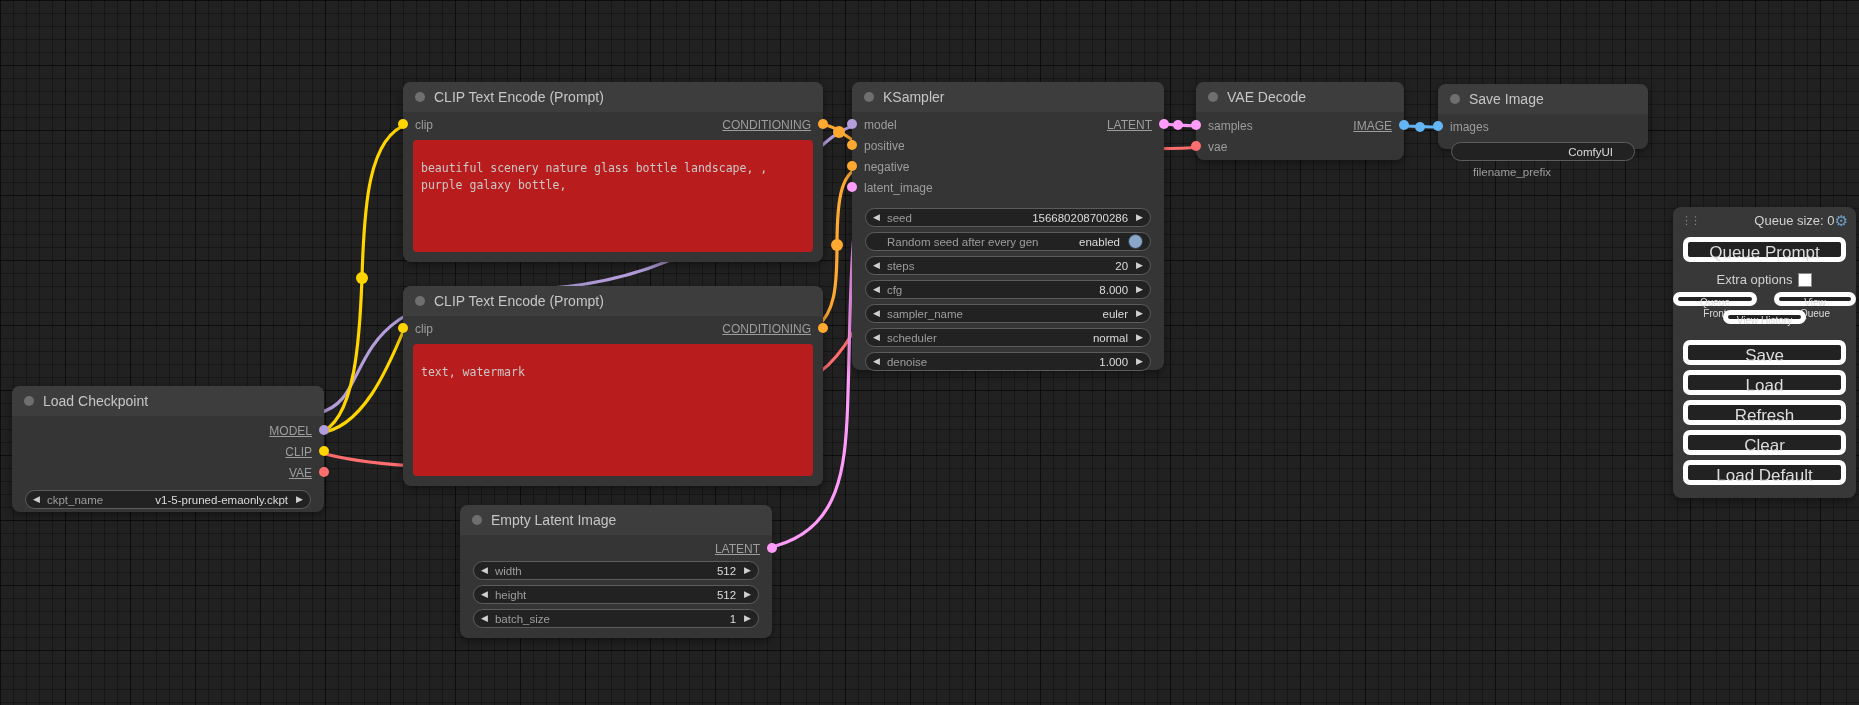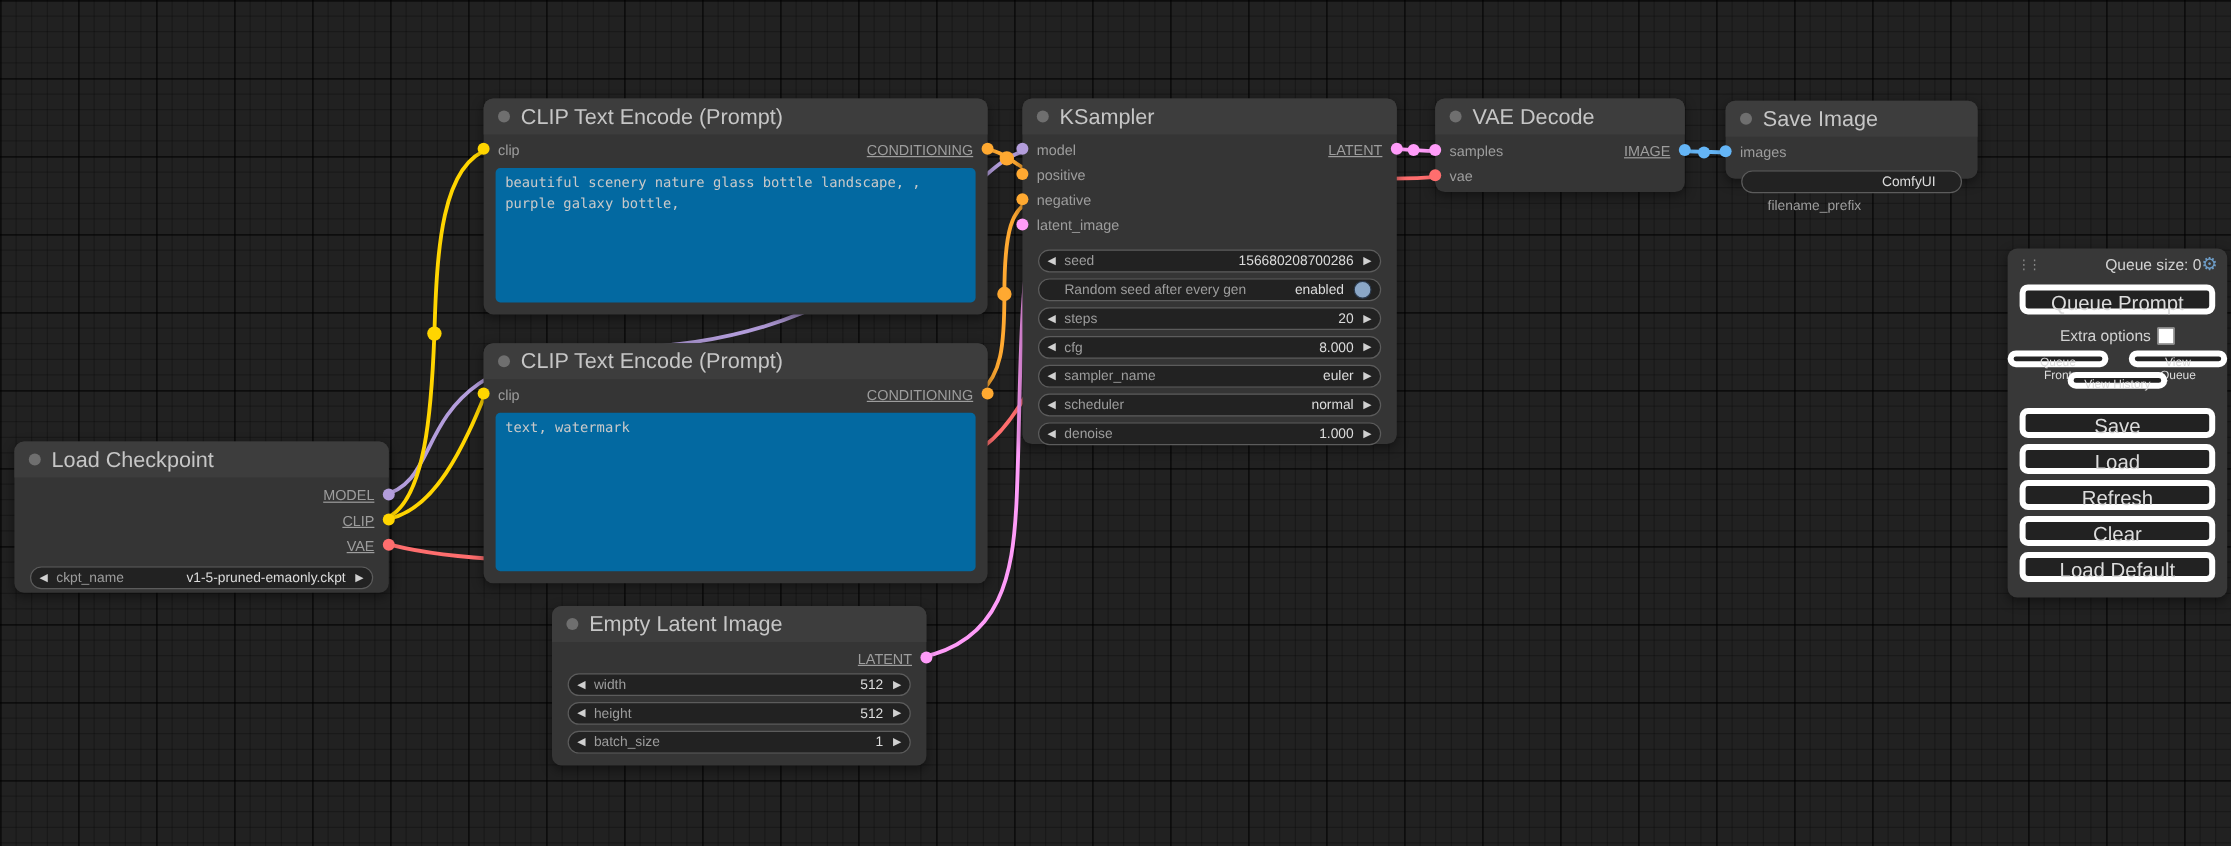--- a/index.html
+++ b/index.html
@@ -12,41 +12,41 @@
       linear-gradient(90deg, rgba(0,0,0,.30) 1px, transparent 1px),
       linear-gradient(rgba(0,0,0,.45) 1.5px, transparent 1.5px),
       linear-gradient(90deg, rgba(0,0,0,.45) 1.5px, transparent 1.5px);
     background-size:13px 13px,13px 13px,65px 65px,65px 65px;}
   #wires{position:absolute;left:0;top:0;z-index:1;}
   #wires path{fill:none;stroke-width:3.2px;stroke-linecap:round;}
 
   .node{position:absolute;background:#353535;border-radius:8px;z-index:2;
         box-shadow:0 3px 10px rgba(0,0,0,.45);color:#9d9d9d;font-size:12px;}
   .node-header{height:30px;display:flex;align-items:center;gap:9px;padding:0 12px;
-        color:#c6c6c6;font-size:18px;background:#3d3d3d;border-radius:8px 8px 0 0;}
+        color:#c6c6c6;font-size:14px;background:#3d3d3d;border-radius:8px 8px 0 0;}
   .hdot{width:10px;height:10px;border-radius:50%;background:#6f6f6f;flex:0 0 auto;}
   .slot-row{position:relative;height:21px;display:flex;align-items:center;}
   .dot{width:10px;height:10px;border-radius:50%;position:absolute;top:5px;}
   .dot.in{left:-5px;} .dot.out{right:-5px;}
   .in-label{margin-left:12px;}
   .out-label{margin-left:auto;margin-right:12px;text-decoration:underline;}
   .cm{background:#B39DDB}.cc{background:#FFD500}.cv{background:#FF6E6E}
   .co{background:#FFA931}.cl{background:#FF9CF9}.ci{background:#64B5F6}
 
   .widget{height:17px;background:#222;border:1px solid #5c5c5c;border-radius:10px;
         display:flex;align-items:center;padding:0 7px;margin:5px 13px 0;
         font-size:11.5px;color:#9d9d9d;}
   .widget .arrow{color:#d0d0d0;font-size:9px;line-height:1;}
   .widget .wlabel{margin:0 7px;white-space:nowrap;}
   .widget .wvalue{margin-left:auto;margin-right:8px;color:#dcdcdc;white-space:nowrap;}
   .widget .toggle{width:13px;height:13px;border-radius:50%;background:#8ba7c7;
         border:1px solid #2b3a4d;flex:0 0 auto;}
-  .nodetext{position:absolute;left:10px;right:10px;background:#0369a1;border-radius:4px;
+  .nodetext{position:absolute;left:10px;right:10px;background:#b91c1c;border-radius:4px;
         color:#c9c9c9;font-family:"DejaVu Sans Mono",monospace;font-size:11.5px;
-        line-height:1.45;padding:4px 8px;white-space:pre-wrap;}
+        line-height:1.45;padding:20px 8px;white-space:pre-wrap;}
 
   
   #queue-panel{position:absolute;left:1673px;top:207px;width:183px;height:291px;
         background:#383838;border-radius:8px;z-index:3;box-shadow:0 3px 10px rgba(0,0,0,.45);
         display:flex;flex-direction:column;align-items:center;}
   .qp-top{width:100%;height:24px;display:flex;align-items:center;padding:2px 8px 0;
         box-sizing:border-box;}
   .qp-handle{color:#8a8a8a;font-size:11px;letter-spacing:-2px;cursor:move;}
   .qp-size{flex:1;text-align:right;color:#d2d2d2;font-size:13px;}
   .qp-gear{color:#6e9ec9;font-size:15px;cursor:pointer;line-height:1;}
@@ -76,21 +76,21 @@
     <path d="M 767 548 C 835 534, 844 478, 847 420 C 851 338, 848 216, 864 187" stroke="#FF9CF9"></path>
     <path d="M 1155 124 C 1170 124, 1182 126, 1201 126" stroke="#FF9CF9"></path>
     <path d="M 1398 126 C 1412 126, 1426 127, 1442 127" stroke="#64B5F6"></path>
     <circle cx="362" cy="278" r="6" fill="#FFD500"></circle>
     <circle cx="839" cy="132" r="6" fill="#FFA931"></circle>
     <circle cx="837" cy="245" r="6" fill="#FFA931"></circle>
     <circle cx="1178" cy="125" r="5" fill="#FF9CF9"></circle>
     <circle cx="1420" cy="127" r="5" fill="#64B5F6"></circle>
   </svg>
 
-  <div class="node" style="left:12px;top:368px;width:312px;height:126px;">
+  <div class="node" style="left:12px;top:386px;width:312px;height:126px;">
     <div class="node-header">
       <span class="hdot"></span>
       <span>Load Checkpoint</span>
     </div>
     <div class="slot-row" style="margin-top:4px;">
       <span class="out-label">MODEL</span>
       <span class="dot out cm"></span>
     </div>
     <div class="slot-row">
       <span class="out-label">CLIP</span>

